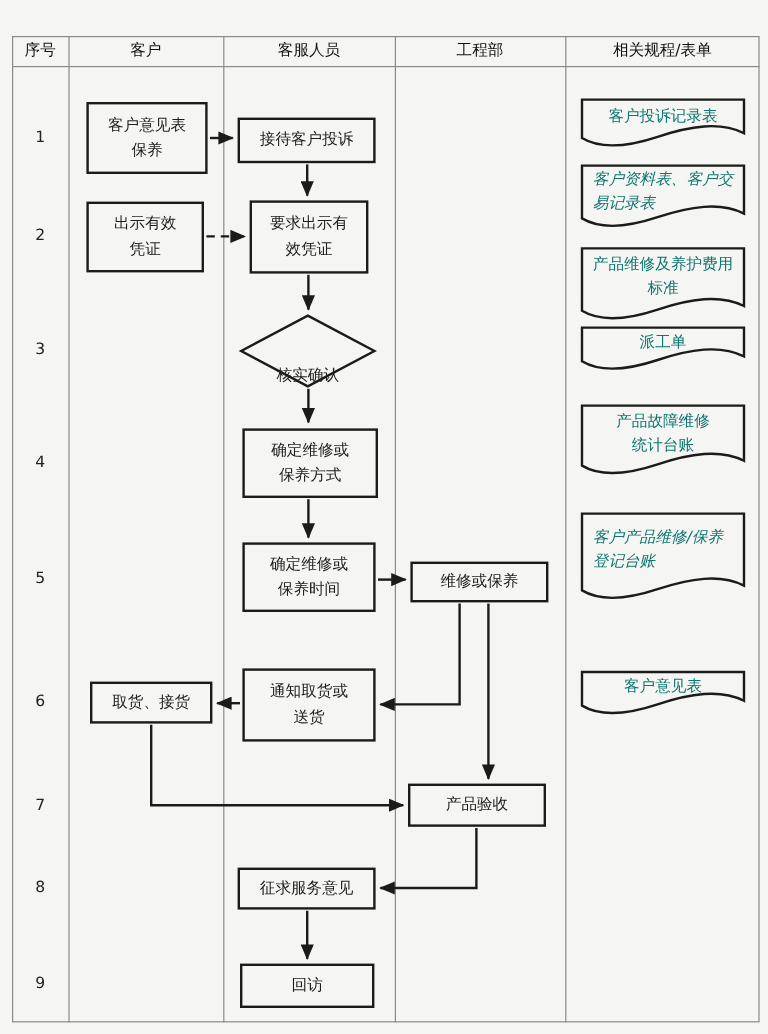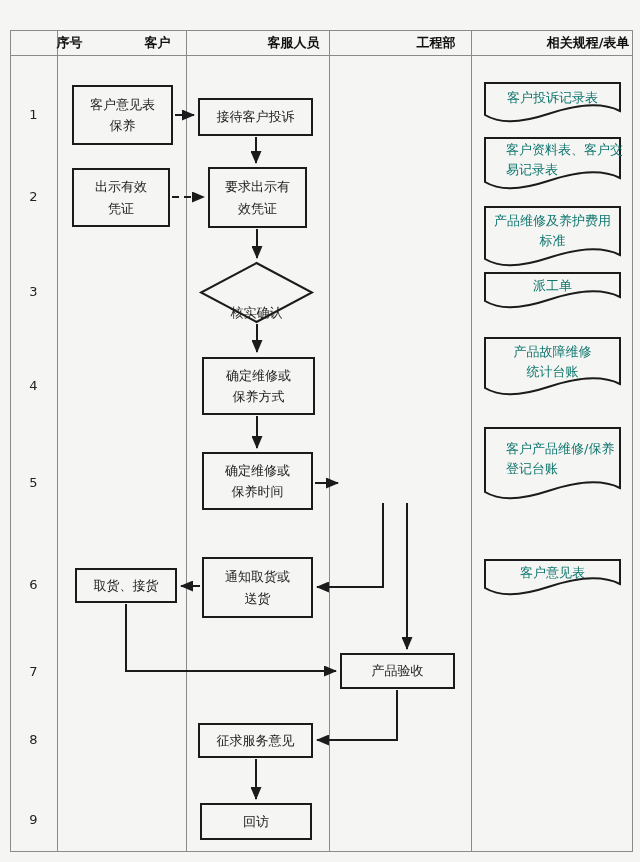--- a/index.html
+++ b/index.html
@@ -17,21 +17,21 @@
     font-size:14px;font-weight:bold;letter-spacing:1px;color:#111;
   }
   .table-frame{
     position:absolute;left:10px;top:30px;width:621px;height:820px;
     border:1px solid #8a8a8a;
   }
   .vline{position:absolute;top:30px;height:822px;width:1px;background:#8a8a8a;}
   .hline{position:absolute;left:10px;top:55px;width:623px;height:1px;background:#8a8a8a;}
   .th{
     position:absolute;top:30px;height:25px;line-height:25px;
-    text-align:center;font-weight:bold;font-size:13px;color:#111;padding-left:36px;
+    text-align:center;font-weight:normal;font-size:13px;color:#111;
   }
   .rownum{
     position:absolute;left:10px;width:47px;height:20px;line-height:20px;
     text-align:center;font-size:13px;color:#222;
   }
   svg.overlay{position:absolute;left:0;top:0;pointer-events:none;}
   .node{
     position:absolute;
     border:2px solid #1b1b1b;
     background:#f5f5f3;
@@ -43,21 +43,21 @@
   .diamond-label{
     position:absolute;display:flex;align-items:center;justify-content:center;
     font-size:13px;color:#1d1d1d;text-align:center;margin-top:20px;
   }
   .form-label{
     position:absolute;
     display:flex;align-items:center;justify-content:center;
     text-align:center;font-size:13px;line-height:1.55;
     white-space:pre-line;color:#0f766e;
   }
-  .form-label.align-left{justify-content:flex-start;text-align:left;padding-left:19px;}
+  .form-label.align-left{justify-content:flex-start;text-align:left;padding-left:7px;font-style:italic;}
 </style>
 </head>
 <body>
 
 <div class="page">
 
 
   <div class="table-frame"></div>
   <div class="vline" style="left:57px"></div>
   <div class="vline" style="left:186px"></div>
@@ -117,20 +117,21 @@
   <div class="node" style="left:198px;top:98px;width:115px;height:38px">接待客户投诉</div>
   <div class="node" style="left:72px;top:168px;width:98px;height:59px">出示有效
 凭证</div>
   <div class="node" style="left:208px;top:167px;width:99px;height:61px">要求出示有
 效凭证</div>
   <div class="diamond-label" style="left:204px;top:280px;width:105px;height:25px">核实确认</div>
   <div class="node" style="left:202px;top:357px;width:113px;height:58px">确定维修或
 保养方式</div>
   <div class="node" style="left:202px;top:452px;width:111px;height:58px">确定维修或
 保养时间</div>
+  <div class="node" style="left:342px;top:468px;width:115px;height:34px">维修或保养</div>
   <div class="node" style="left:202px;top:557px;width:111px;height:61px">通知取货或
 送货</div>
   <div class="node" style="left:75px;top:568px;width:102px;height:35px">取货、接货</div>
   <div class="node" style="left:340px;top:653px;width:115px;height:36px">产品验收</div>
   <div class="node" style="left:198px;top:723px;width:115px;height:35px">征求服务意见</div>
   <div class="node" style="left:200px;top:803px;width:112px;height:37px">回访</div>
 
   <div class="form-label" style="left:485px;top:83px;width:135px;height:30px">客户投诉记录表</div>
   <div class="form-label align-left" style="left:487px;top:138px;width:133px;height:44px">客户资料表、客户交
 易记录表</div>

